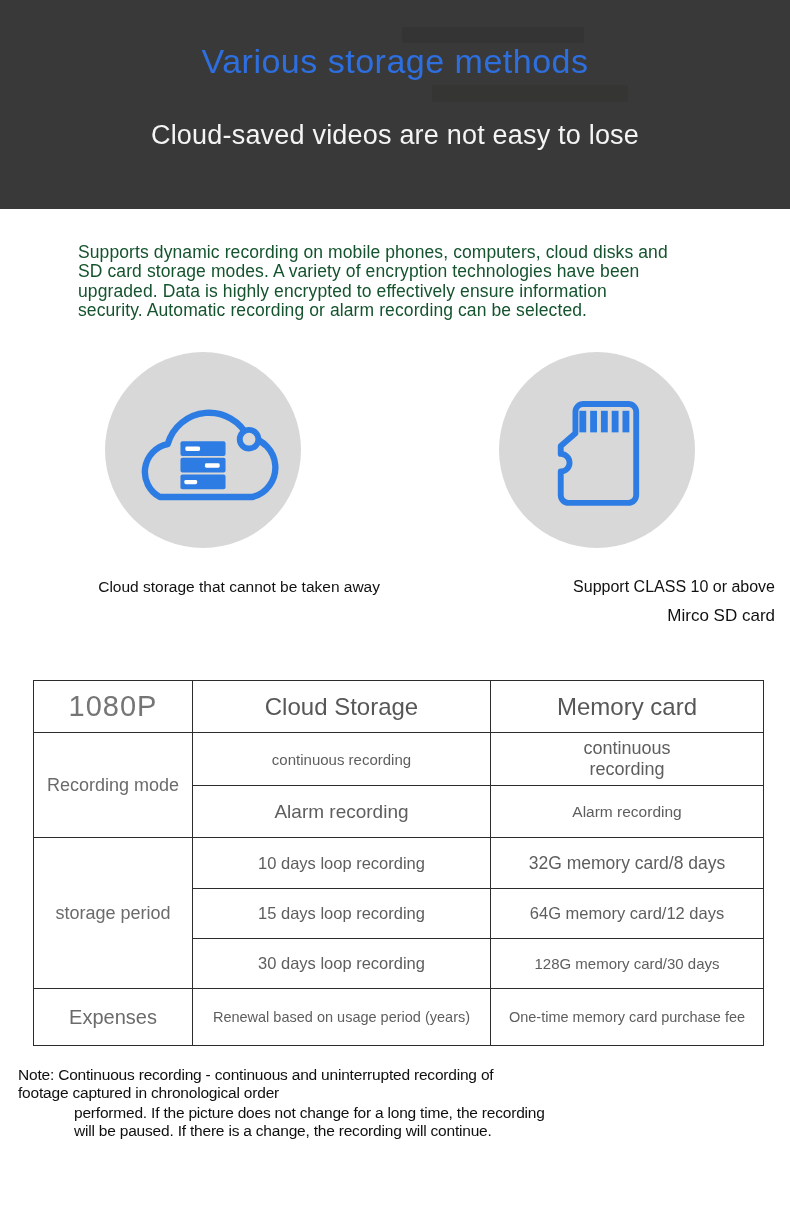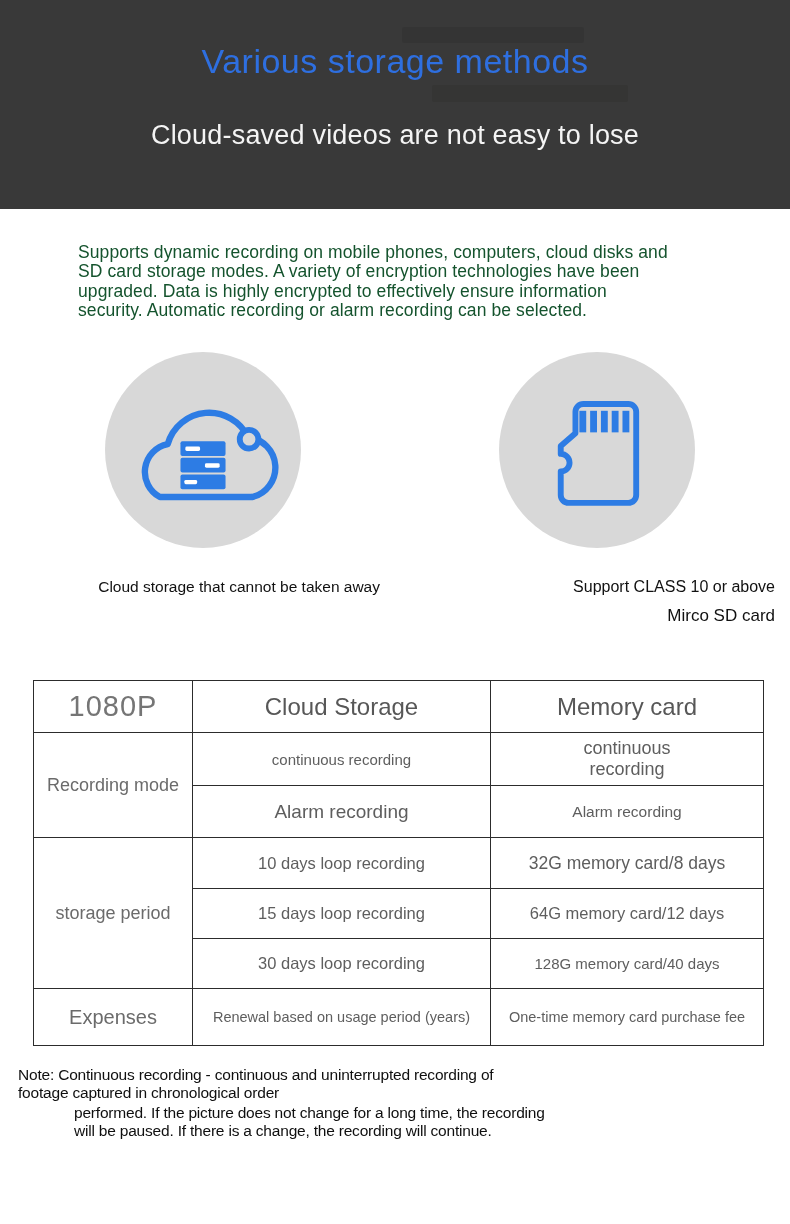--- a/index.html
+++ b/index.html
@@ -127,21 +127,21 @@
       <td rowspan="3" class="cell-label">storage period</td>
       <td class="fs16">10 days loop recording</td>
       <td class="fs17">32G memory card/8 days</td>
     </tr>
     <tr class="r4">
       <td class="fs16">15 days loop recording</td>
       <td class="fs16">64G memory card/12 days</td>
     </tr>
     <tr class="r5">
       <td class="fs16">30 days loop recording</td>
-      <td class="fs15s">128G memory card/40 days</td>
+      <td class="fs15s">128G memory card/30 days</td>
     </tr>
     <tr class="r6">
       <td class="cell-label-exp">Expenses</td>
       <td class="fs14">Renewal based on usage period (years)</td>
       <td class="fs14">One-time memory card purchase fee</td>
     </tr>
   </tbody>
     </table>
 
   <div class="notes">

